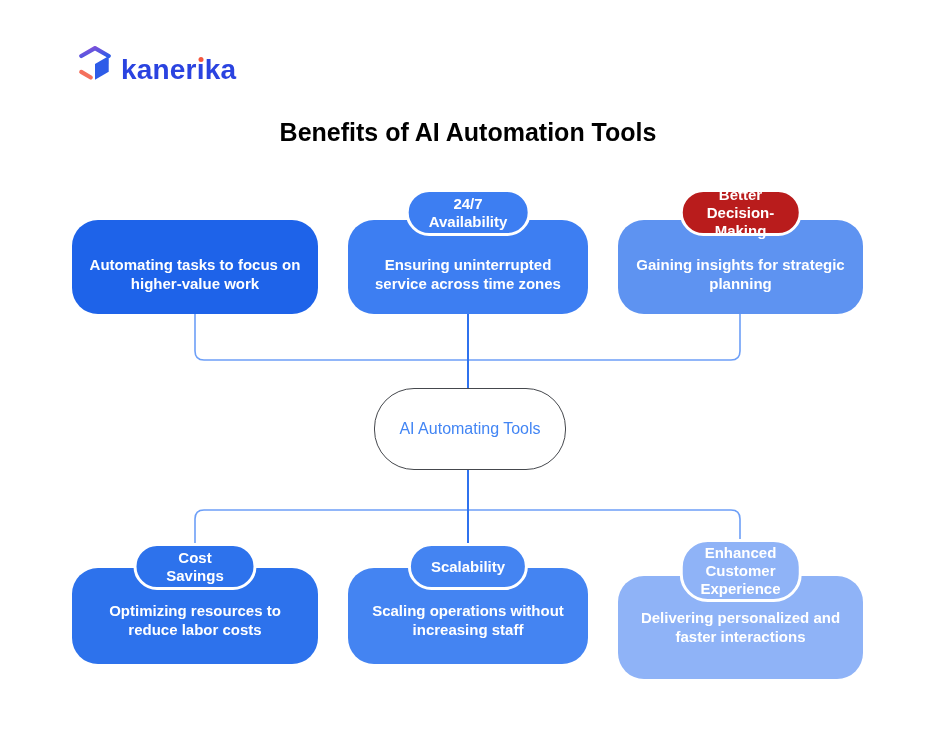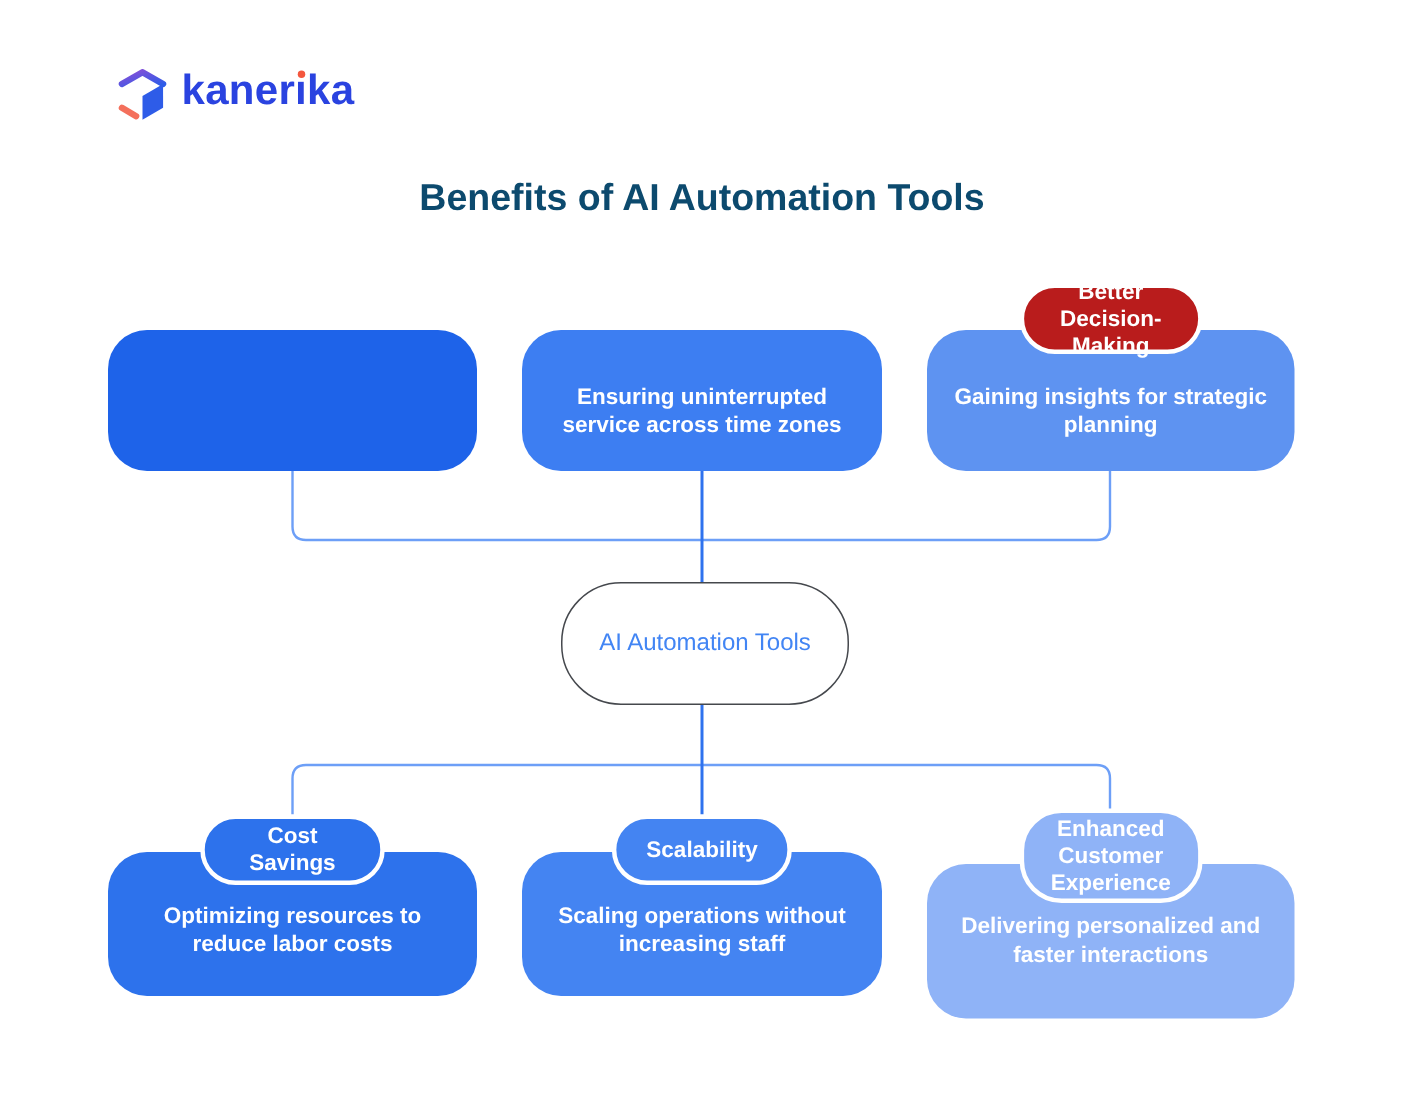--- a/index.html
+++ b/index.html
@@ -1,28 +1,28 @@
 <!DOCTYPE html>
 <html><head>
 <meta charset="utf-8">
 <style>
   html,body{margin:0;padding:0;background:#ffffff;}
   .canvas{
     position:relative;width:936px;height:738px;background:#ffffff;
     font-family:"Liberation Sans",sans-serif;overflow:hidden;
   }
   
-  .logo{position:absolute;left:78px;top:46px;display:flex;align-items:flex-start;gap:9px;}
+  .logo{position:absolute;left:78px;top:46px;display:flex;align-items:flex-end;gap:9px;}
   .logo-text{font-size:28px;font-weight:700;color:#2a43e0;letter-spacing:.2px;line-height:1;}
   .logo-i{position:relative;display:inline-block;}
   .logo-i .dot{position:absolute;top:1px;left:50%;transform:translateX(-50%);
     width:5px;height:5px;border-radius:50%;background:#f4573e;}
   
   .title{position:absolute;left:0;right:0;top:118px;text-align:center;
-    font-size:25px;font-weight:700;color:#0c4a6e;}
+    font-size:25px;font-weight:700;color:#000000;}
   
   .connectors{position:absolute;left:0;top:0;z-index:1;pointer-events:none;}
   .conn-bracket{fill:none;stroke:#6d9ff7;stroke-width:1.6;}
   .conn-stem{fill:none;stroke:#2f72ee;stroke-width:2;}
   
   .card{position:absolute;border-radius:26px;display:flex;justify-content:center;
     color:#fff;text-align:center;z-index:2;}
   .card-desc{font-size:15px;font-weight:700;line-height:19px;white-space:pre-line;}
   .pill{position:absolute;left:50%;transform:translateX(-50%);top:-31px;height:47px;
     padding:0 20px;border:3px solid #ffffff;border-radius:28px;box-sizing:border-box;
@@ -73,35 +73,38 @@
   <div class="title">Benefits of AI Automation Tools</div>
 
   <svg class="connectors" width="936" height="738">
     <path class="conn-bracket" d="M195,314 L195,351 Q195,360 204,360 L731,360 Q740,360 740,351 L740,314"></path>
     <path class="conn-stem" d="M468,314 L468,390"></path>
     <path class="conn-bracket" d="M195,543 L195,519 Q195,510 204,510 L731,510 Q740,510 740,519 L740,541"></path>
     <path class="conn-stem" d="M468,466 L468,543"></path>
   </svg>
 
   <div class="card c1" style="background-color: rgb(30, 99, 233);">
+    <div class="card-desc">Automating tasks to focus on
+higher-value work</div>
   </div>
 
   <div class="card c2" style="background-color: rgb(61, 126, 242);">
+    <div class="pill" style="background-color: rgb(61, 126, 242);">24/7 Availability</div>
     <div class="card-desc">Ensuring uninterrupted
 service across time zones</div>
   </div>
 
   <div class="card c3" style="background-color: rgb(94, 147, 241);">
     <div class="pill" style="background-color: #b91c1c;">Better Decision-Making</div>
     <div class="card-desc">Gaining insights for strategic
 planning</div>
   </div>
 
   <div class="node" style="border-color: rgb(69, 72, 77);">
-    <span style="color: rgb(66, 133, 244);">AI Automation Tools</span>
+    <span style="color: rgb(66, 133, 244);">AI Automating Tools</span>
   </div>
 
   <div class="card c4" style="background-color: rgb(45, 114, 236);">
     <div class="pill" style="background-color: rgb(45, 114, 236);">Cost Savings</div>
     <div class="card-desc">Optimizing resources to
 reduce labor costs</div>
   </div>
 
   <div class="card c5" style="background-color: rgb(68, 132, 242);">
     <div class="pill" style="background-color: rgb(68, 132, 242);">Scalability</div>

